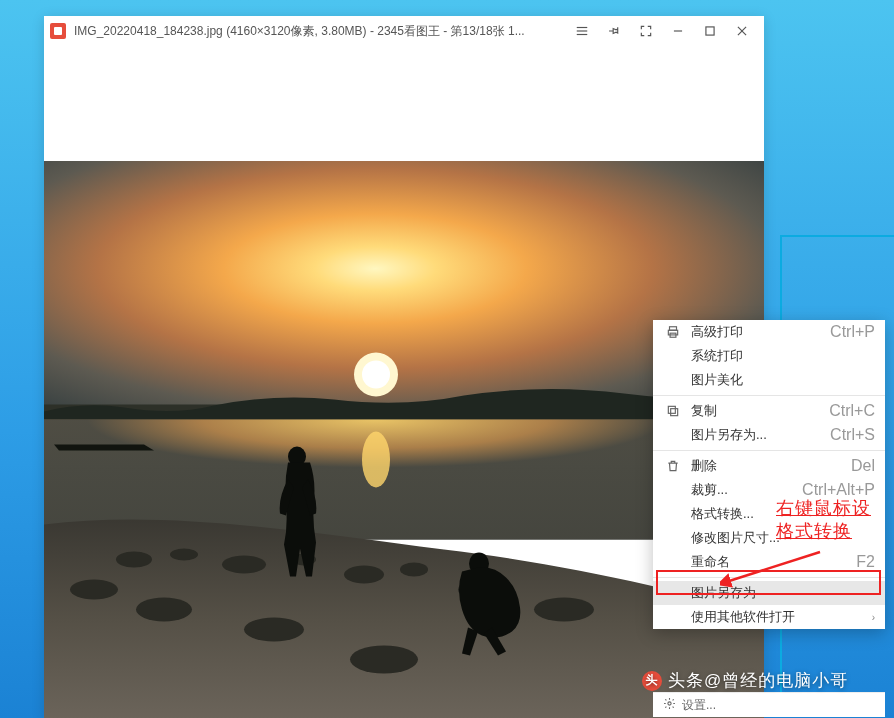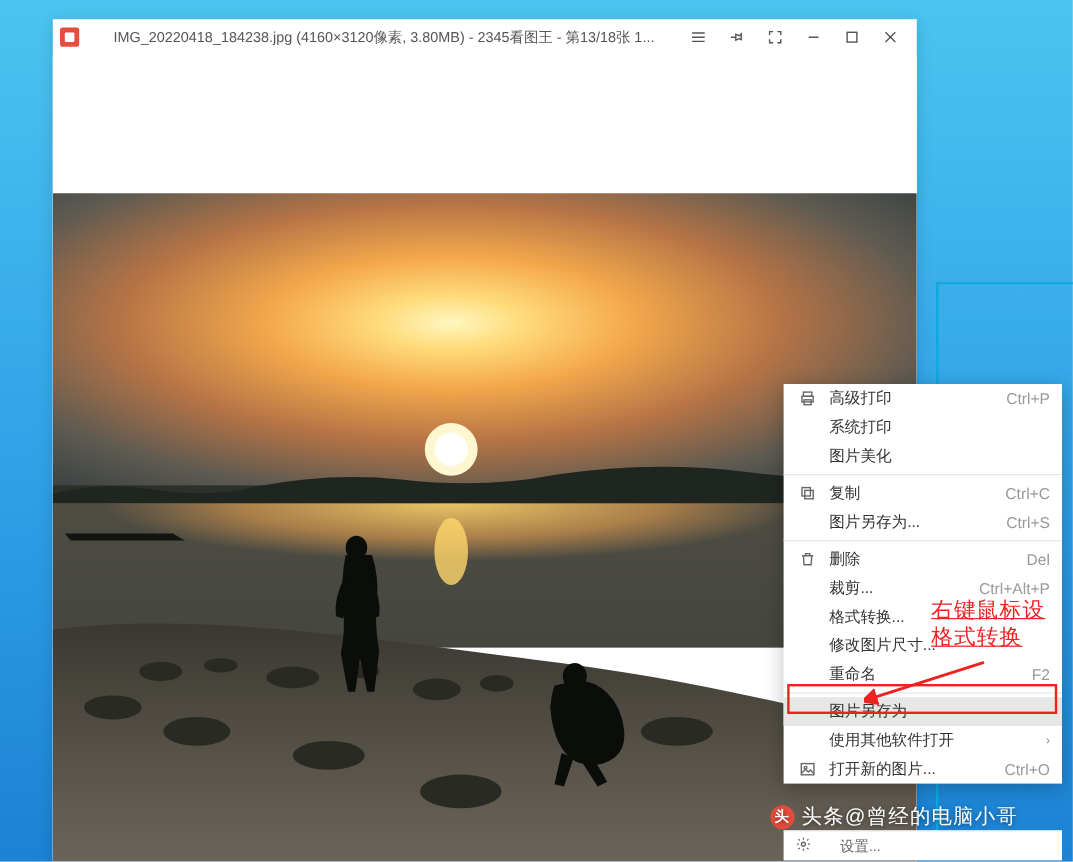--- a/index.html
+++ b/index.html
@@ -10,21 +10,21 @@
   }
   
   .hint-frame {
     position: absolute; top: 235px; left: 780px; width: 120px; height: 480px;
     border: 2px solid #0babe1; border-right: none; border-bottom: none;
   }
   
   .window {
     position: absolute; top: 16px; left: 44px; width: 720px; height: 702px;
     background: #fff; box-shadow: 0 2px 12px rgba(0,0,0,.15);
-    display: flex; flex-direction: column; text-align: center;
+    display: flex; flex-direction: column;
   }
   .titlebar {
     height: 30px; display: flex; align-items: center;
     padding: 0 6px; color: #555; font-size: 12px;
   }
   .app-icon {
     width: 16px; height: 16px; margin-right: 8px; flex: none;
     display: inline-flex; align-items: center; justify-content: center;
     background: #e64d3c; border-radius: 2px;
   }
@@ -47,21 +47,21 @@
     background:#fff; box-shadow: 0 4px 16px rgba(0,0,0,.25);
     font-size: 13px; color:#333; user-select:none;
   }
   .menu-item {
     display:flex; align-items:center; height: 24px;
     padding: 0 10px; cursor:pointer; position:relative;
   }
   .menu-icon { width:20px; display:flex; align-items:center; justify-content:center; color:#666; flex:none; }
   .menu-icon svg { width:14px; height:14px; }
   .menu-label { flex:1; padding-left: 8px; white-space:nowrap; }
-  .menu-shortcut { color:#999; font-size:13px; margin-left:10px; }
+  .menu-shortcut { color:#999; font-size:16px; margin-left:10px; }
   .menu-submenu-arrow { color:#888; font-size:10px; margin-left:6px; }
   .menu-sep { height:1px; background:#e5e5e5; margin: 3px 0; }
   .menu-item.highlight { background:#e7e7e7; }
   .highlight-box {
     position:absolute; border: 2px solid #e22; pointer-events:none;
     top: 570px; left: 656px; width: 225px; height: 25px;
   }
   .annotation {
     position:absolute; color:#e22; font-size:18px; font-weight:500;
     top: 497px; left: 776px; line-height: 1.3; letter-spacing: 1px; text-decoration: underline;
@@ -72,21 +72,21 @@
     font-size: 17px; letter-spacing:1px; display:flex; align-items:center; gap:6px;
     text-shadow: 0 1px 4px rgba(0,0,0,.5);
   }
   .wm-icon {
     width:20px; height:20px; border-radius:50%; background:#e64d3c;
     display:flex;align-items:center;justify-content:center;color:#fff;font-size:12px;font-weight:bold;
   }
   .footer-bar {
     position:absolute; left:653px; top: 692px; width:232px; height:25px;
     background:#fff; display:flex; align-items:center; padding:0 10px;
-    font-size:12px; color:#666; gap:24px; border-top:1px solid #eee;
+    font-size:12px; color:#666; gap:6px; border-top:1px solid #eee;
   }
   .footer-bar svg { width:13px;height:13px; }
 </style>
 </head>
 <body>
 
 <div class="hint-frame"></div>
 
 <div class="window">
   <div class="titlebar">
@@ -276,31 +276,20 @@
     <div class="menu-sep"></div>
     <div class="menu-item highlight">
       <span class="menu-icon"></span>
       <span class="menu-label">图片另存为</span>
     </div>
     <div class="menu-item">
       <span class="menu-icon"></span>
       <span class="menu-label">使用其他软件打开</span>
       <span class="menu-submenu-arrow">›</span>
     </div>
-    <div class="menu-item">
-      <span class="menu-icon">
-        <svg viewBox="0 0 24 24" fill="none" stroke="currentColor" stroke-width="2">
-          <rect x="3" y="4" width="18" height="16"></rect>
-          <circle cx="9" cy="10" r="2"></circle>
-          <path d="M3 18l6-6 4 4 3-3 5 5"></path>
-        </svg>
-      </span>
-      <span class="menu-label">打开新的图片...</span>
-      <span class="menu-shortcut">Ctrl+O</span>
-    </div>
   </div>
 <div class="footer-bar">
   <span><svg viewBox="0 0 24 24" fill="none" stroke="currentColor" stroke-width="2">
         <circle cx="12" cy="12" r="3"></circle>
         <path d="M12 2v3M12 19v3M4.2 4.2l2.1 2.1M17.7 17.7l2.1 2.1M2 12h3M19 12h3M4.2 19.8l2.1-2.1M17.7 6.3l2.1-2.1"></path>
       </svg></span>
   <span>设置...</span>
 </div>
 
 <div class="highlight-box"></div>

